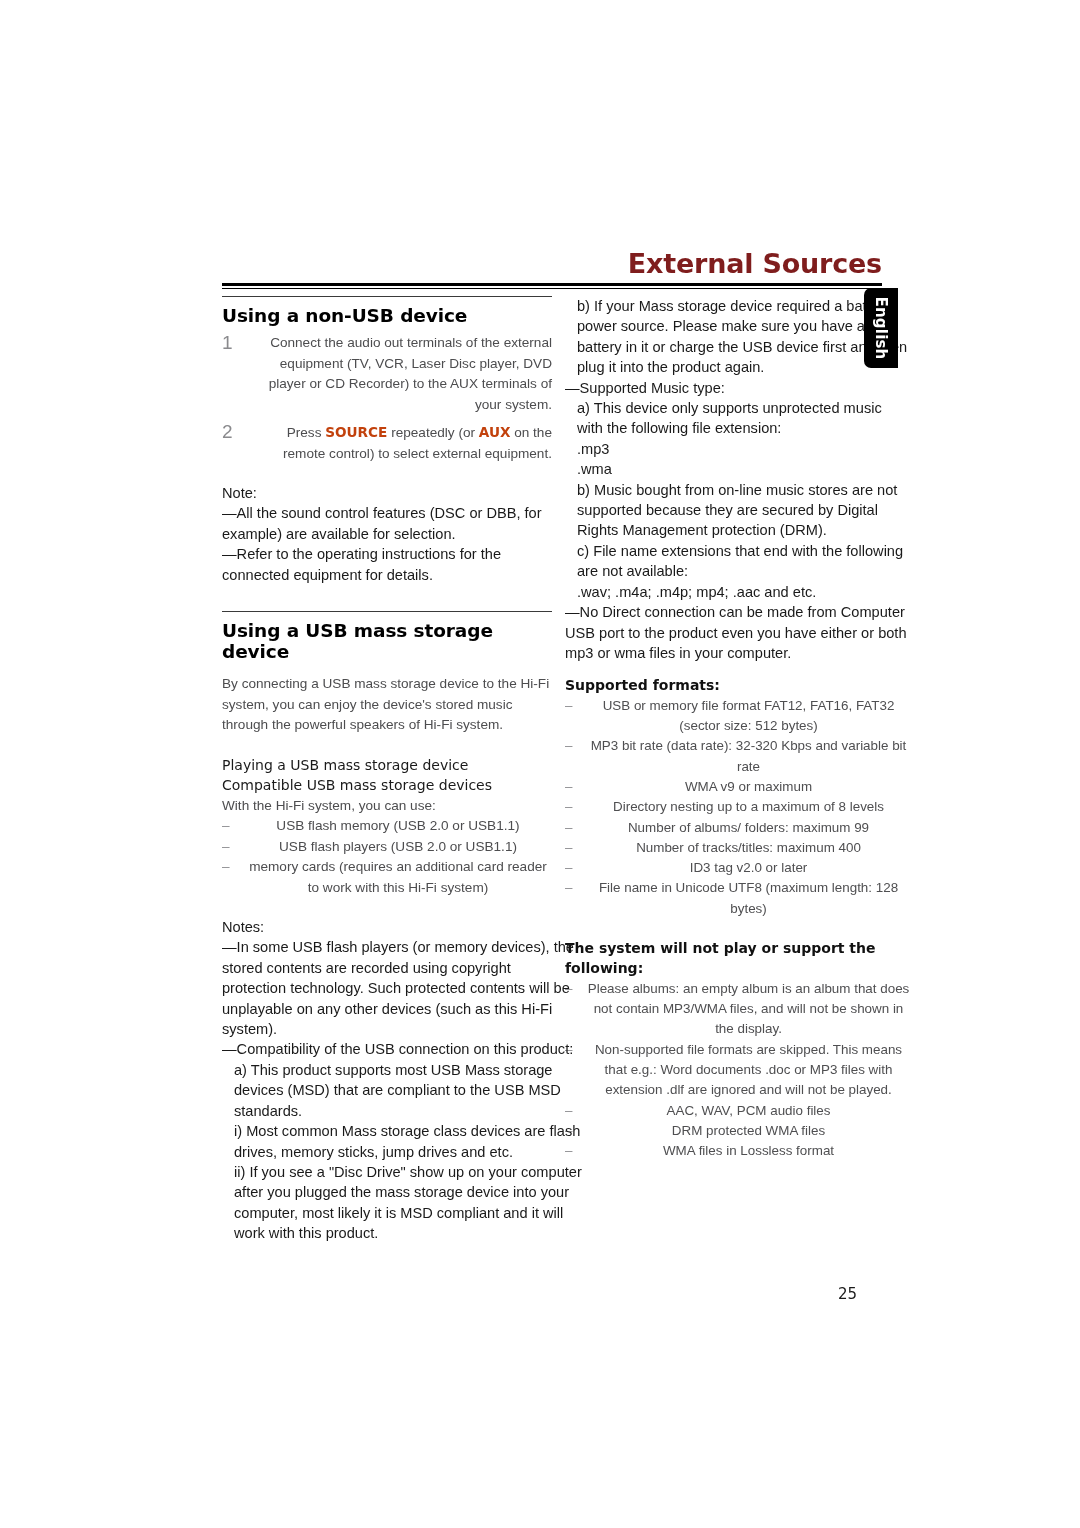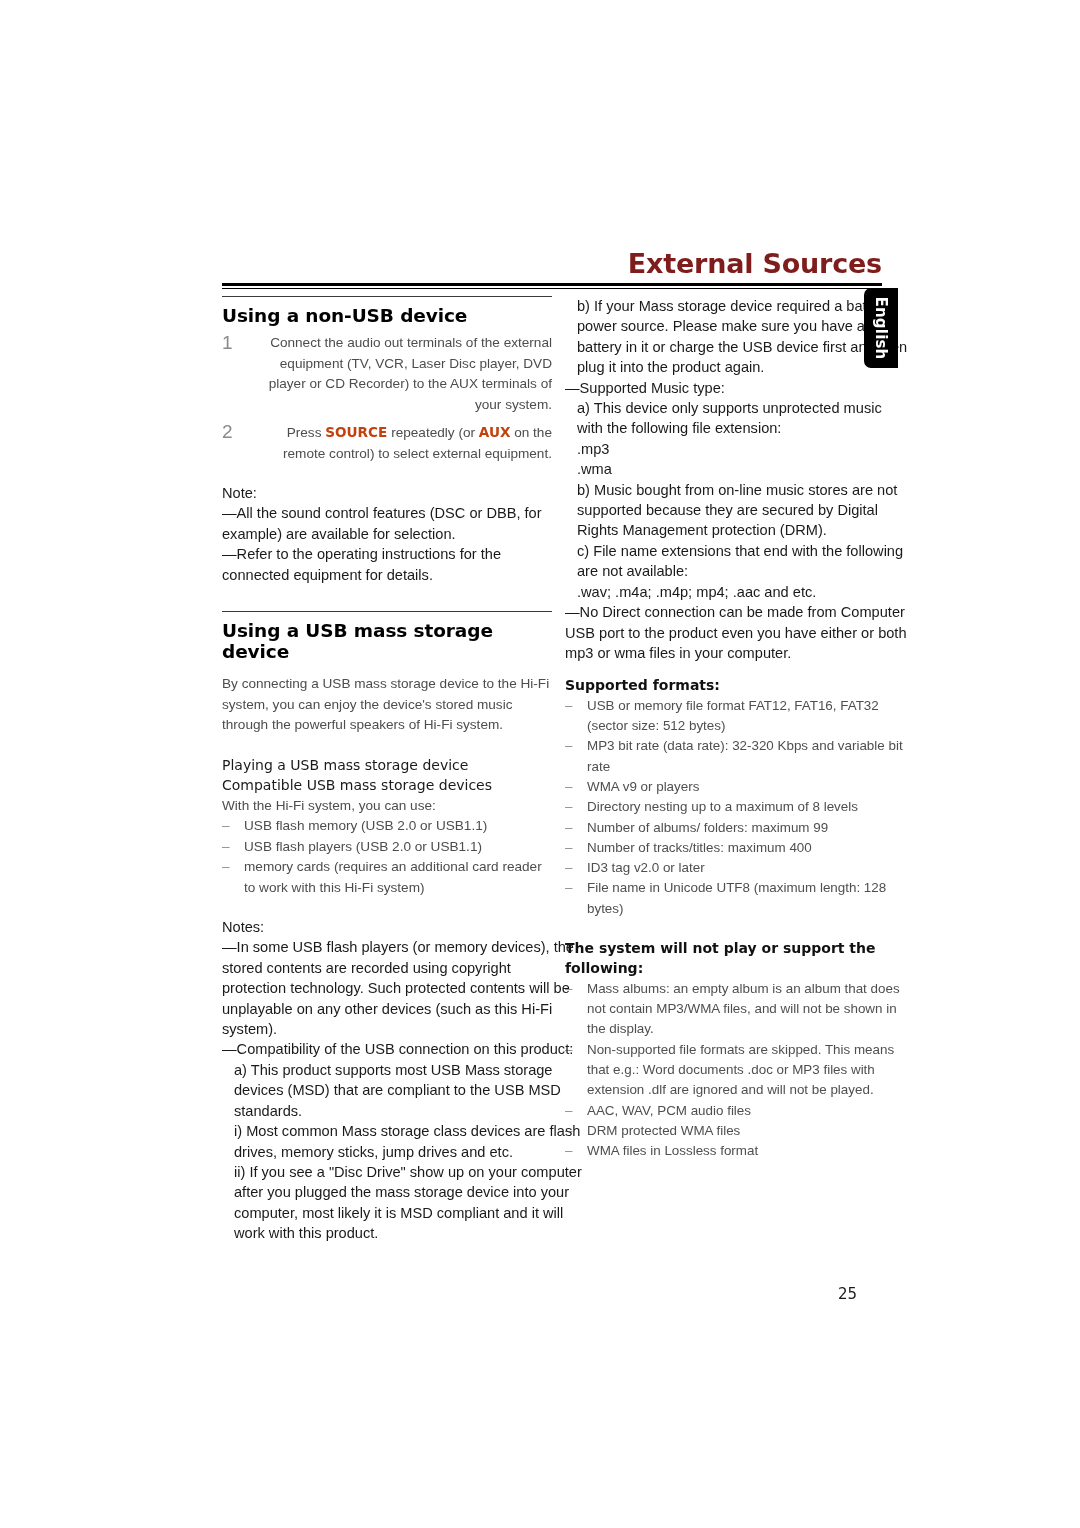--- a/index.html
+++ b/index.html
@@ -140,21 +140,21 @@
   
   .dash-list { margin: 0; padding: 0; list-style: none; }
   .dash-item {
     display: flex;
     align-items: flex-start;
   }
   .dash-mark {
     flex: 0 0 22px;
     color: #8a8a8d;
   }
-  .dash-text { flex: 1 1 auto; }
+  .dash-text { flex: 1 1 auto; text-align: center; }
 
   .gap-sm { height: 12px; }
   .gap-md { height: 19px; }
   .gap-lg { height: 26px; }
 
   .indent-1 { padding-left: 12px; }
 
   
   .lang-tab {
     position: absolute;
@@ -289,21 +289,21 @@
       <li class="dash-item">
         <span class="dash-mark">–</span>
         <span class="dash-text">USB or memory file format FAT12, FAT16, FAT32 (sector size: 512 bytes)</span>
       </li>
       <li class="dash-item">
         <span class="dash-mark">–</span>
         <span class="dash-text">MP3 bit rate (data rate): 32-320 Kbps and variable bit rate</span>
       </li>
       <li class="dash-item">
         <span class="dash-mark">–</span>
-        <span class="dash-text">WMA v9 or players</span>
+        <span class="dash-text">WMA v9 or maximum</span>
       </li>
       <li class="dash-item">
         <span class="dash-mark">–</span>
         <span class="dash-text">Directory nesting up to a maximum of 8 levels</span>
       </li>
       <li class="dash-item">
         <span class="dash-mark">–</span>
         <span class="dash-text">Number of albums/ folders: maximum 99</span>
       </li>
       <li class="dash-item">
@@ -320,21 +320,21 @@
       </li>
     </ul>
 
     <div class="gap-md"></div>
 
     <div class="sub-head-dk">The system will not play or support the following:</div>
 
     <ul class="dash-list body-thin">
       <li class="dash-item">
         <span class="dash-mark">–</span>
-        <span class="dash-text">Mass albums: an empty album is an album that does not contain MP3/WMA files, and will not be shown in the display.</span>
+        <span class="dash-text">Please albums: an empty album is an album that does not contain MP3/WMA files, and will not be shown in the display.</span>
       </li>
       <li class="dash-item">
         <span class="dash-mark">–</span>
         <span class="dash-text">Non-supported file formats are skipped. This means that e.g.: Word documents .doc or MP3 files with extension .dlf are ignored and will not be played.</span>
       </li>
       <li class="dash-item">
         <span class="dash-mark">–</span>
         <span class="dash-text">AAC, WAV, PCM audio files</span>
       </li>
       <li class="dash-item">

